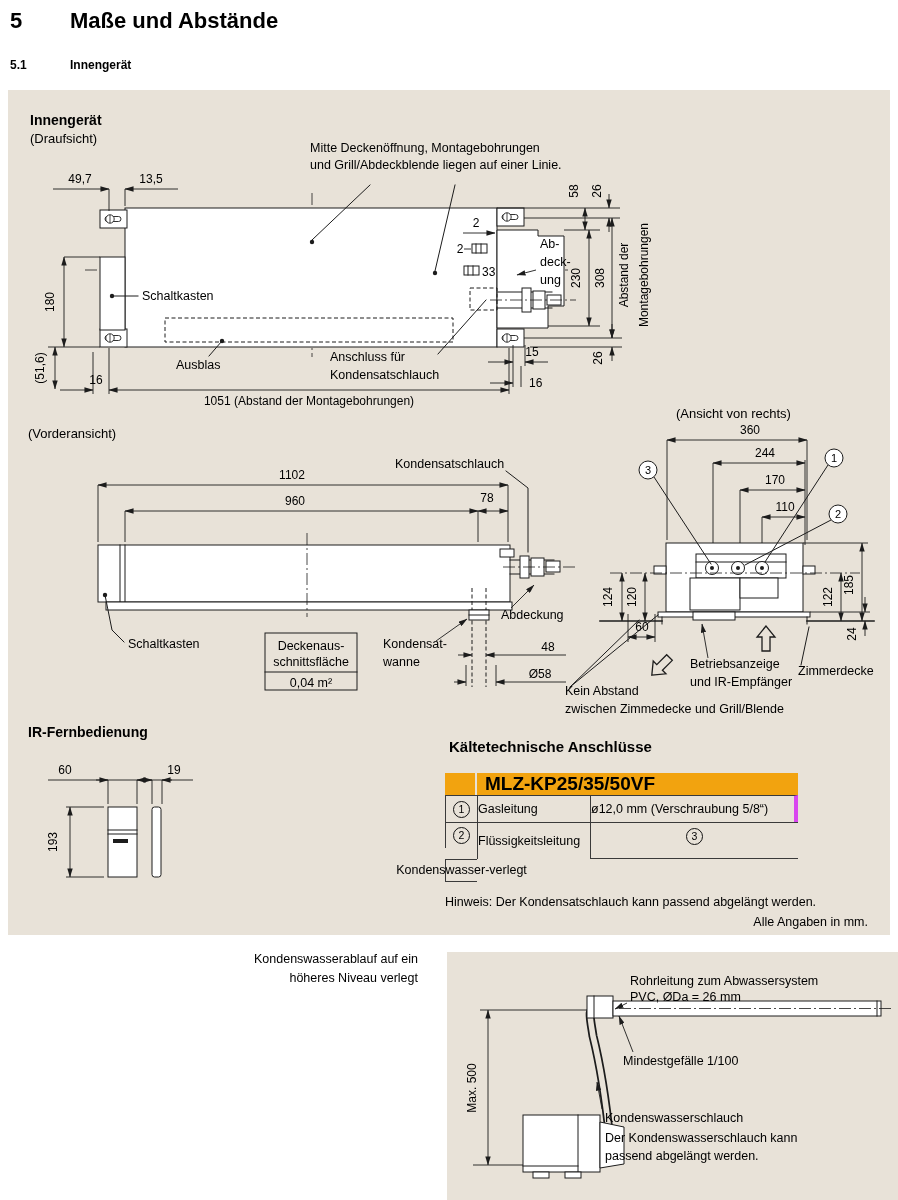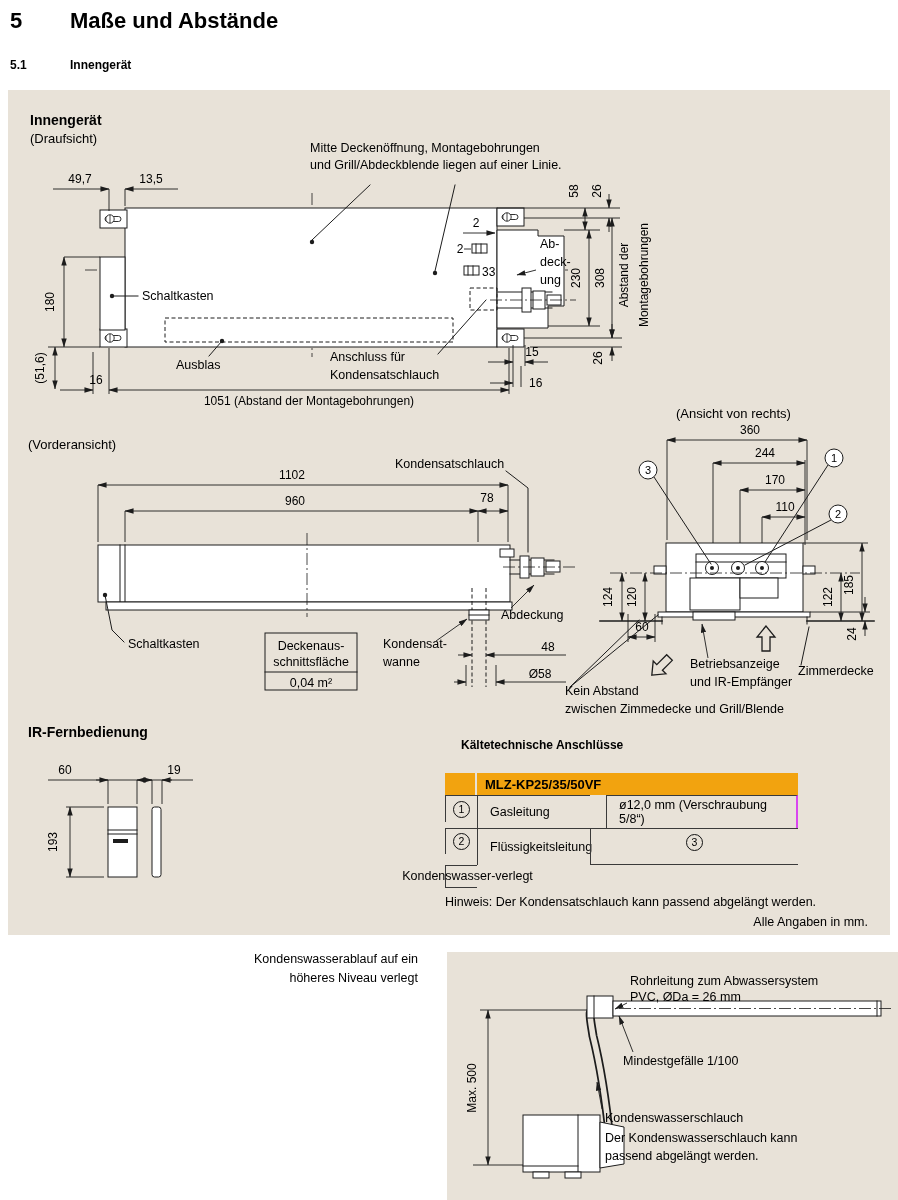--- a/index.html
+++ b/index.html
@@ -18,27 +18,27 @@
   .wht{fill:#ffffff;stroke:#1c1c1c;stroke-width:1;}
   .nofill{fill:none;stroke:#1c1c1c;stroke-width:1;}
   .dim{stroke:#1c1c1c;stroke-width:0.9;fill:none;}
   .cl{stroke:#1c1c1c;stroke-width:0.8;fill:none;stroke-dasharray:12 3 2 3;}
   .dsh{stroke:#1c1c1c;stroke-width:1;fill:none;stroke-dasharray:4 2.5;}
   .mid{text-anchor:middle;}
   .dot{fill:#1c1c1c;stroke:none;}
   
   .ctable{display:grid;grid-template-columns:32px 113px 1fr;font-size:12.5px;}
   .hcell{background:#f2a30f;height:22px;display:flex;align-items:center;}
-  .hcell.model{font-weight:bold;font-size:13px;padding-left:8px;}
+  .hcell.model{font-weight:bold;font-size:19px;padding-left:8px;}
   .hcell.numcol{border-right:2px solid #e8e2d8;}
   .tcell{border-left:1px solid #3a3a3a;border-top:1px solid #3a3a3a;display:flex;align-items:center;padding:2px 0;}
-  .tcell.rt{border-right:2px solid #d946ef;margin-left:16px;}
+  .tcell.rt{border-right:4px solid #d946ef;}
   .tcell.bt{border-bottom:1px solid #3a3a3a;}
   .tcell.numc{justify-content:center;}
-  .tcell.pad{padding-left:12px;}
+  .tcell.pad{padding-left:0;}
   .tcell.twolines{flex-direction:row;align-items:flex-start;justify-content:center;line-height:1.35;}
   .circnum{display:inline-flex;width:15px;height:15px;border:1.2px solid #111;border-radius:50%;align-items:center;justify-content:center;font-size:10.5px;line-height:1;}
   .smalltext{font-size:12.5px;}
 </style>
 </head>
 <body>
 
 <div class="abs h1" style="left:10px;top:8px;">5</div>
 <div class="abs h1" style="left:70px;top:8px;">Maße und Abstände</div>
 <div class="abs h2" style="left:10px;top:58px;">5.1</div>
@@ -334,25 +334,25 @@
       <rect class="wht" x="144" y="717" width="9" height="70" rx="2.5"></rect>
       <line class="dim" x1="58" y1="717" x2="96" y2="717"></line>
       <line class="dim" x1="58" y1="787" x2="96" y2="787"></line>
       <line class="dim" x1="62" y1="717" x2="62" y2="787" marker-start="url(#ah)" marker-end="url(#ah)"></line>
       <text class="mid" transform="rotate(-90 49 752)" x="49" y="752">193</text>
     </g>
   </svg>
 
   <div class="abs drawtitle" style="left:22px;top:22px;">Innengerät</div>
   <div class="abs drawsub" style="left:22px;top:41px;">(Draufsicht)</div>
-  <div class="abs drawsub" style="left:20px;top:336px;margin-top:11px;">(Vorderansicht)</div>
+  <div class="abs drawsub" style="left:20px;top:336px;">(Vorderansicht)</div>
   <div class="abs drawsub" style="left:668px;top:292px;margin-top:24px;">(Ansicht von rechts)</div>
   <div class="abs drawtitle" style="left:20px;top:634px;">IR-Fernbedienung</div>
 
-  <div class="abs drawtitle" style="left:441px;top:648px;font-size:12px;margin-left:12px;">Kältetechnische Anschlüsse</div>
+  <div class="abs drawtitle" style="left:441px;top:648px;font-size:15px;">Kältetechnische Anschlüsse</div>
   <div class="abs ctable" style="left:437px;top:683px;width:353px;">
     <div class="hcell numcol"></div>
     <div class="hcell model" style="grid-column:2/4;">MLZ-KP25/35/50VF</div>
 
     <div class="tcell numc" style="height:27px;box-sizing:border-box;">
         <span class="circnum">1</span>
       </div>
     <div class="tcell pad">Gasleitung</div>
     <div class="tcell pad rt">ø12,0 mm (Verschraubung 5/8“)</div>
 

